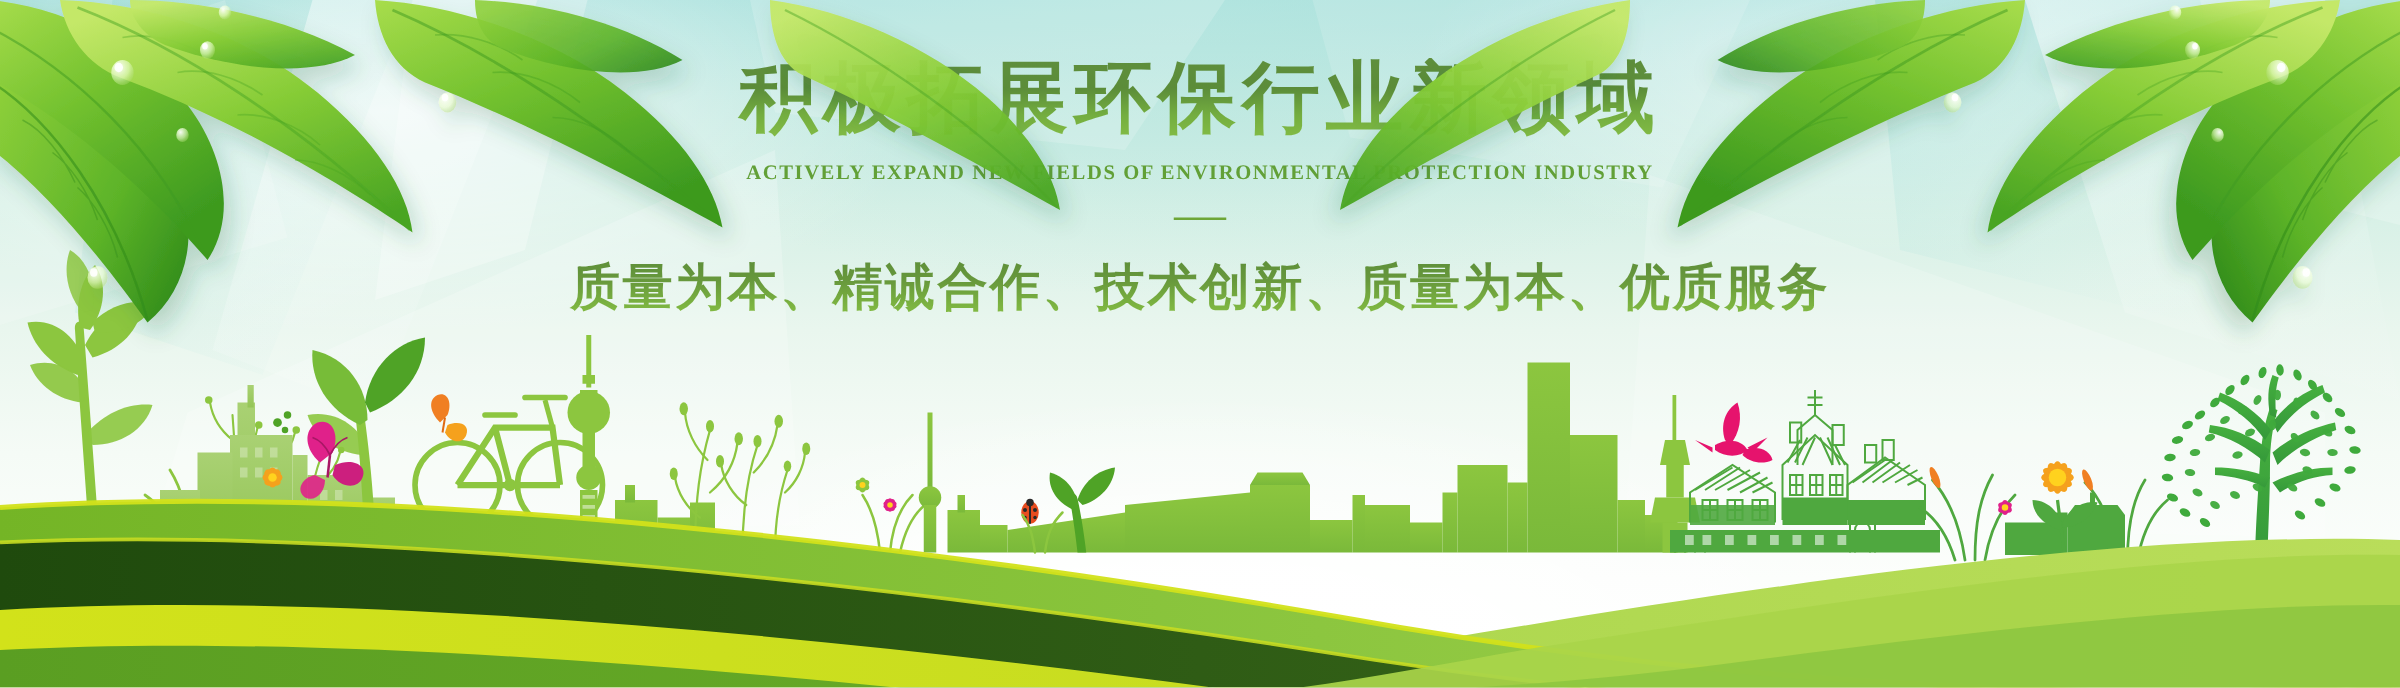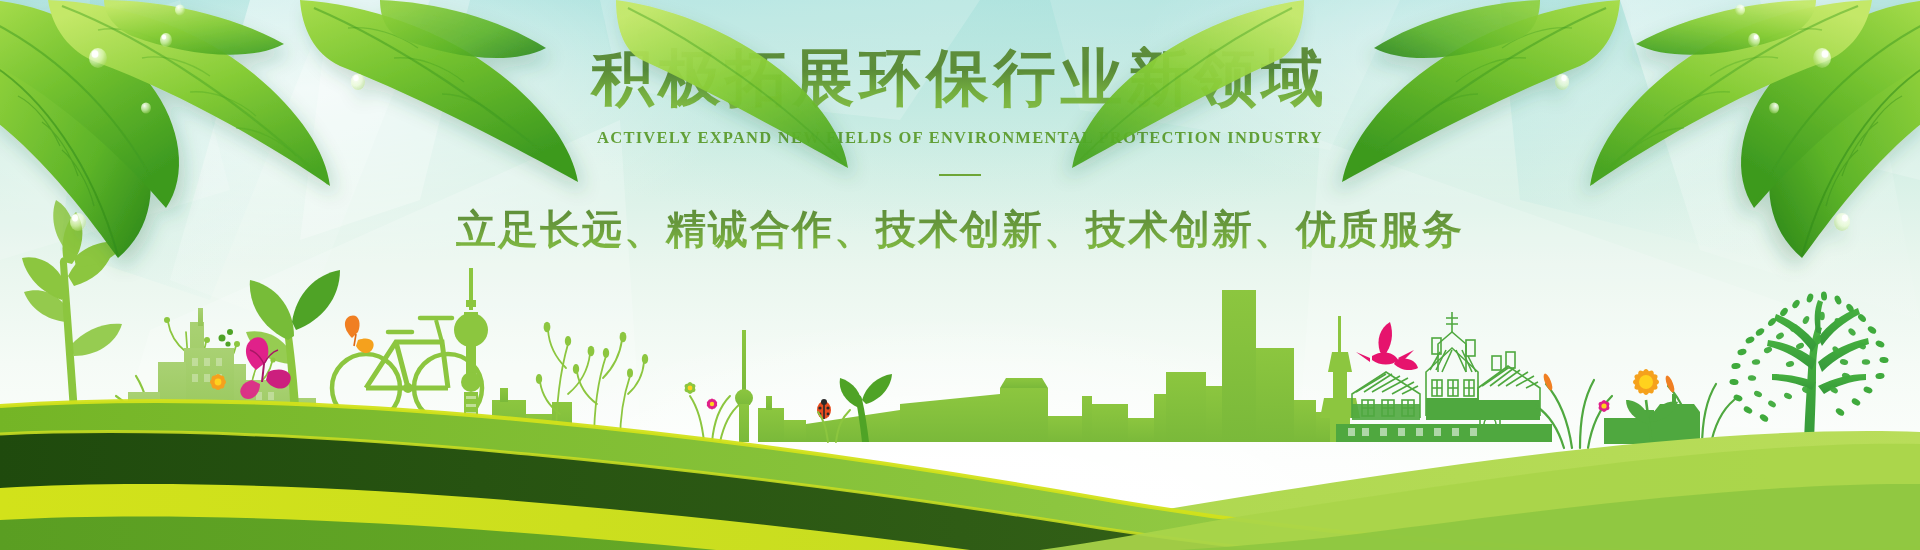--- a/index.html
+++ b/index.html
@@ -721,16 +721,16 @@
         <ellipse cx="356" cy="78" rx="2.6" ry="3" fill="#ffffff" opacity=".9"></ellipse>
         <ellipse cx="180" cy="10" rx="5" ry="5.6" fill="url(#drop)"></ellipse>
       </g>
     </g>
   </svg>
 
   <div class="textblock">
     <div class="title-cn">积极拓展环保行业新领域</div>
     <div class="title-en">ACTIVELY EXPAND NEW FIELDS OF ENVIRONMENTAL PROTECTION INDUSTRY</div>
     <div class="divider"></div>
-    <div class="tagline-cn">立足长远、精诚合作、技术创新、技术创新、优质服务</div>
+    <div class="tagline-cn">质量为本、精诚合作、技术创新、质量为本、优质服务</div>
   </div>
 
 </div>
 
 </body></html>

